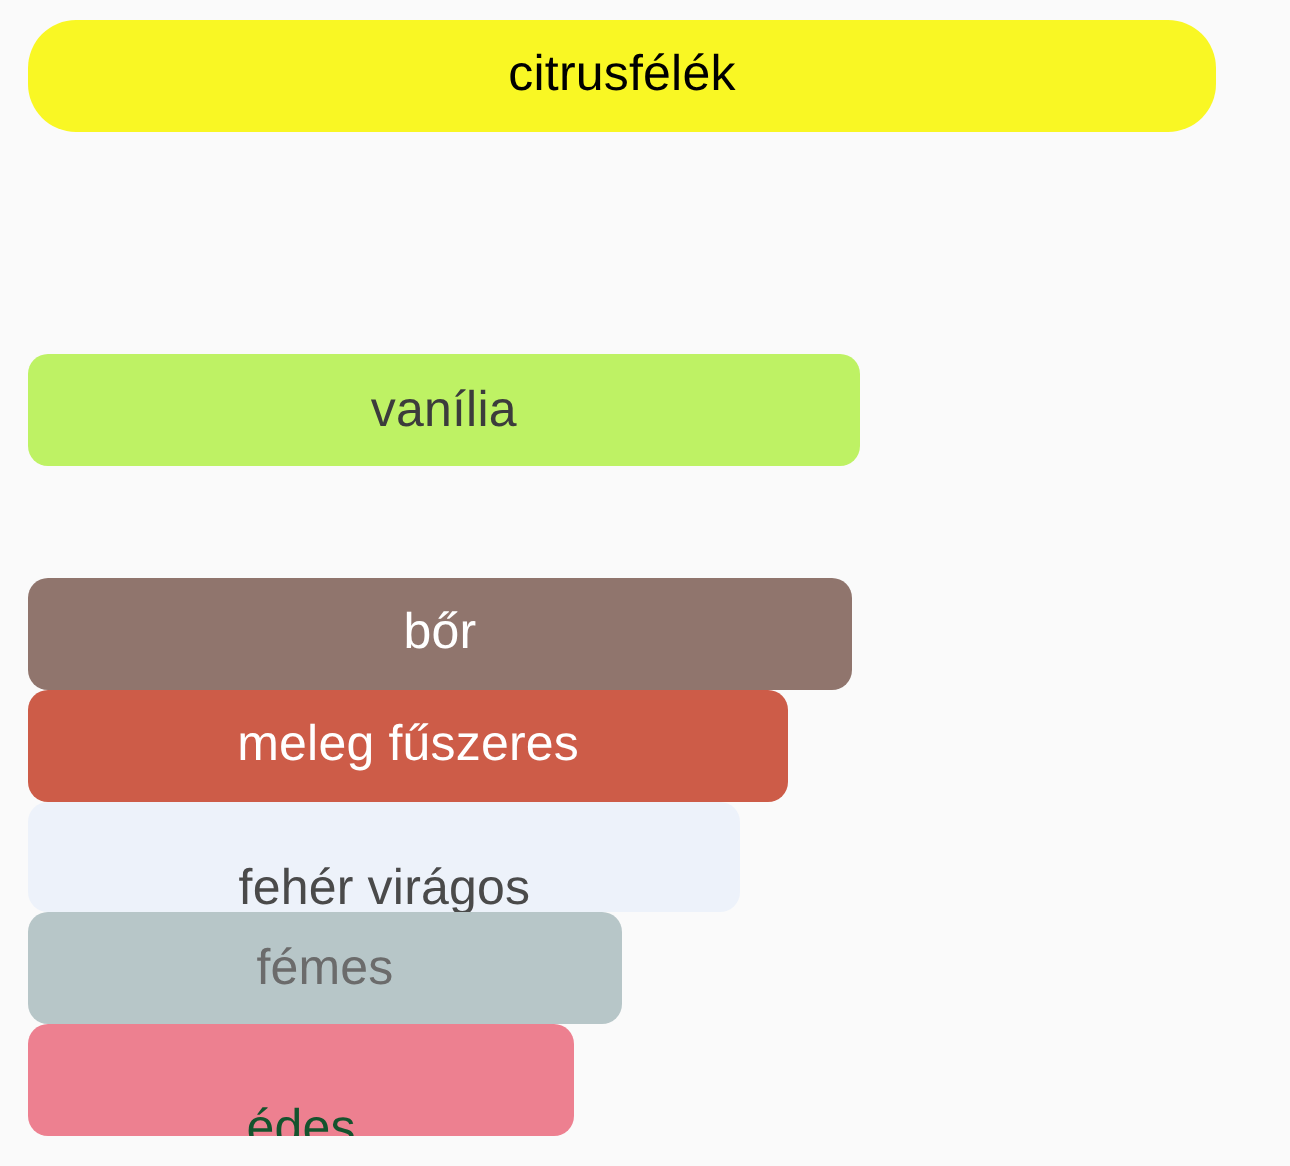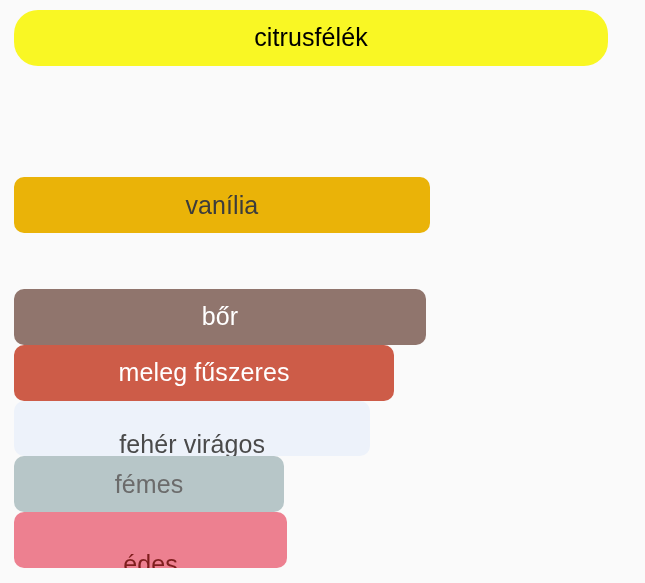--- a/index.html
+++ b/index.html
@@ -35,31 +35,31 @@
     letter-spacing: 0.1px;
   }
 </style>
 </head>
 <body style="background: rgb(250, 250, 250);">
 
 <div id="chart">
     <div class="bar-row" style="top: 10px; height: 55.8px; width: 594px; background: rgb(249, 247, 36); border-radius: 24px;">
       <span class="bar-label" style="color: rgb(0, 0, 0);">citrusfélék</span>
     </div>
-    <div class="bar-row" style="top: 177.4px; height: 55.8px; width: 415.8px; background: #eab308;">
+    <div class="bar-row" style="top: 177.4px; height: 55.8px; width: 415.8px; background: #bef264;">
       <span class="bar-label" style="color: rgb(60, 60, 60);">vanília</span>
     </div>
     <div class="bar-row" style="top: 289px; height: 55.8px; width: 412px; background: rgb(144, 117, 109);">
       <span class="bar-label" style="color: rgb(255, 255, 255);">bőr</span>
     </div>
     <div class="bar-row" style="top: 344.8px; height: 55.8px; width: 380.16px; background: rgb(205, 92, 72);">
       <span class="bar-label" style="color: rgb(255, 255, 255);">meleg fűszeres</span>
     </div>
     <div class="bar-row" style="top: 400.6px; height: 55.8px; width: 356.4px; background: rgb(237, 242, 250);">
       <span class="bar-label" style="color: rgb(74, 74, 74); margin-top: 32px;">fehér virágos</span>
     </div>
-    <div class="bar-row" style="top: 456.4px; height: 55.8px; width: 270px; background: rgb(183, 198, 200);">
+    <div class="bar-row" style="top: 456.4px; height: 55.8px; width: 297px; background: rgb(183, 198, 200);">
       <span class="bar-label" style="color: rgb(107, 107, 107);">fémes</span>
     </div>
     <div class="bar-row" style="top: 512.2px; height: 55.8px; width: 273.24px; background: rgb(237, 128, 144);">
-      <span class="bar-label" style="color: #7f1d1d; margin-top: 48px;">édes</span>
+      <span class="bar-label" style="color: #14532d; margin-top: 48px;">édes</span>
     </div>
   </div>
 
 </body></html>

